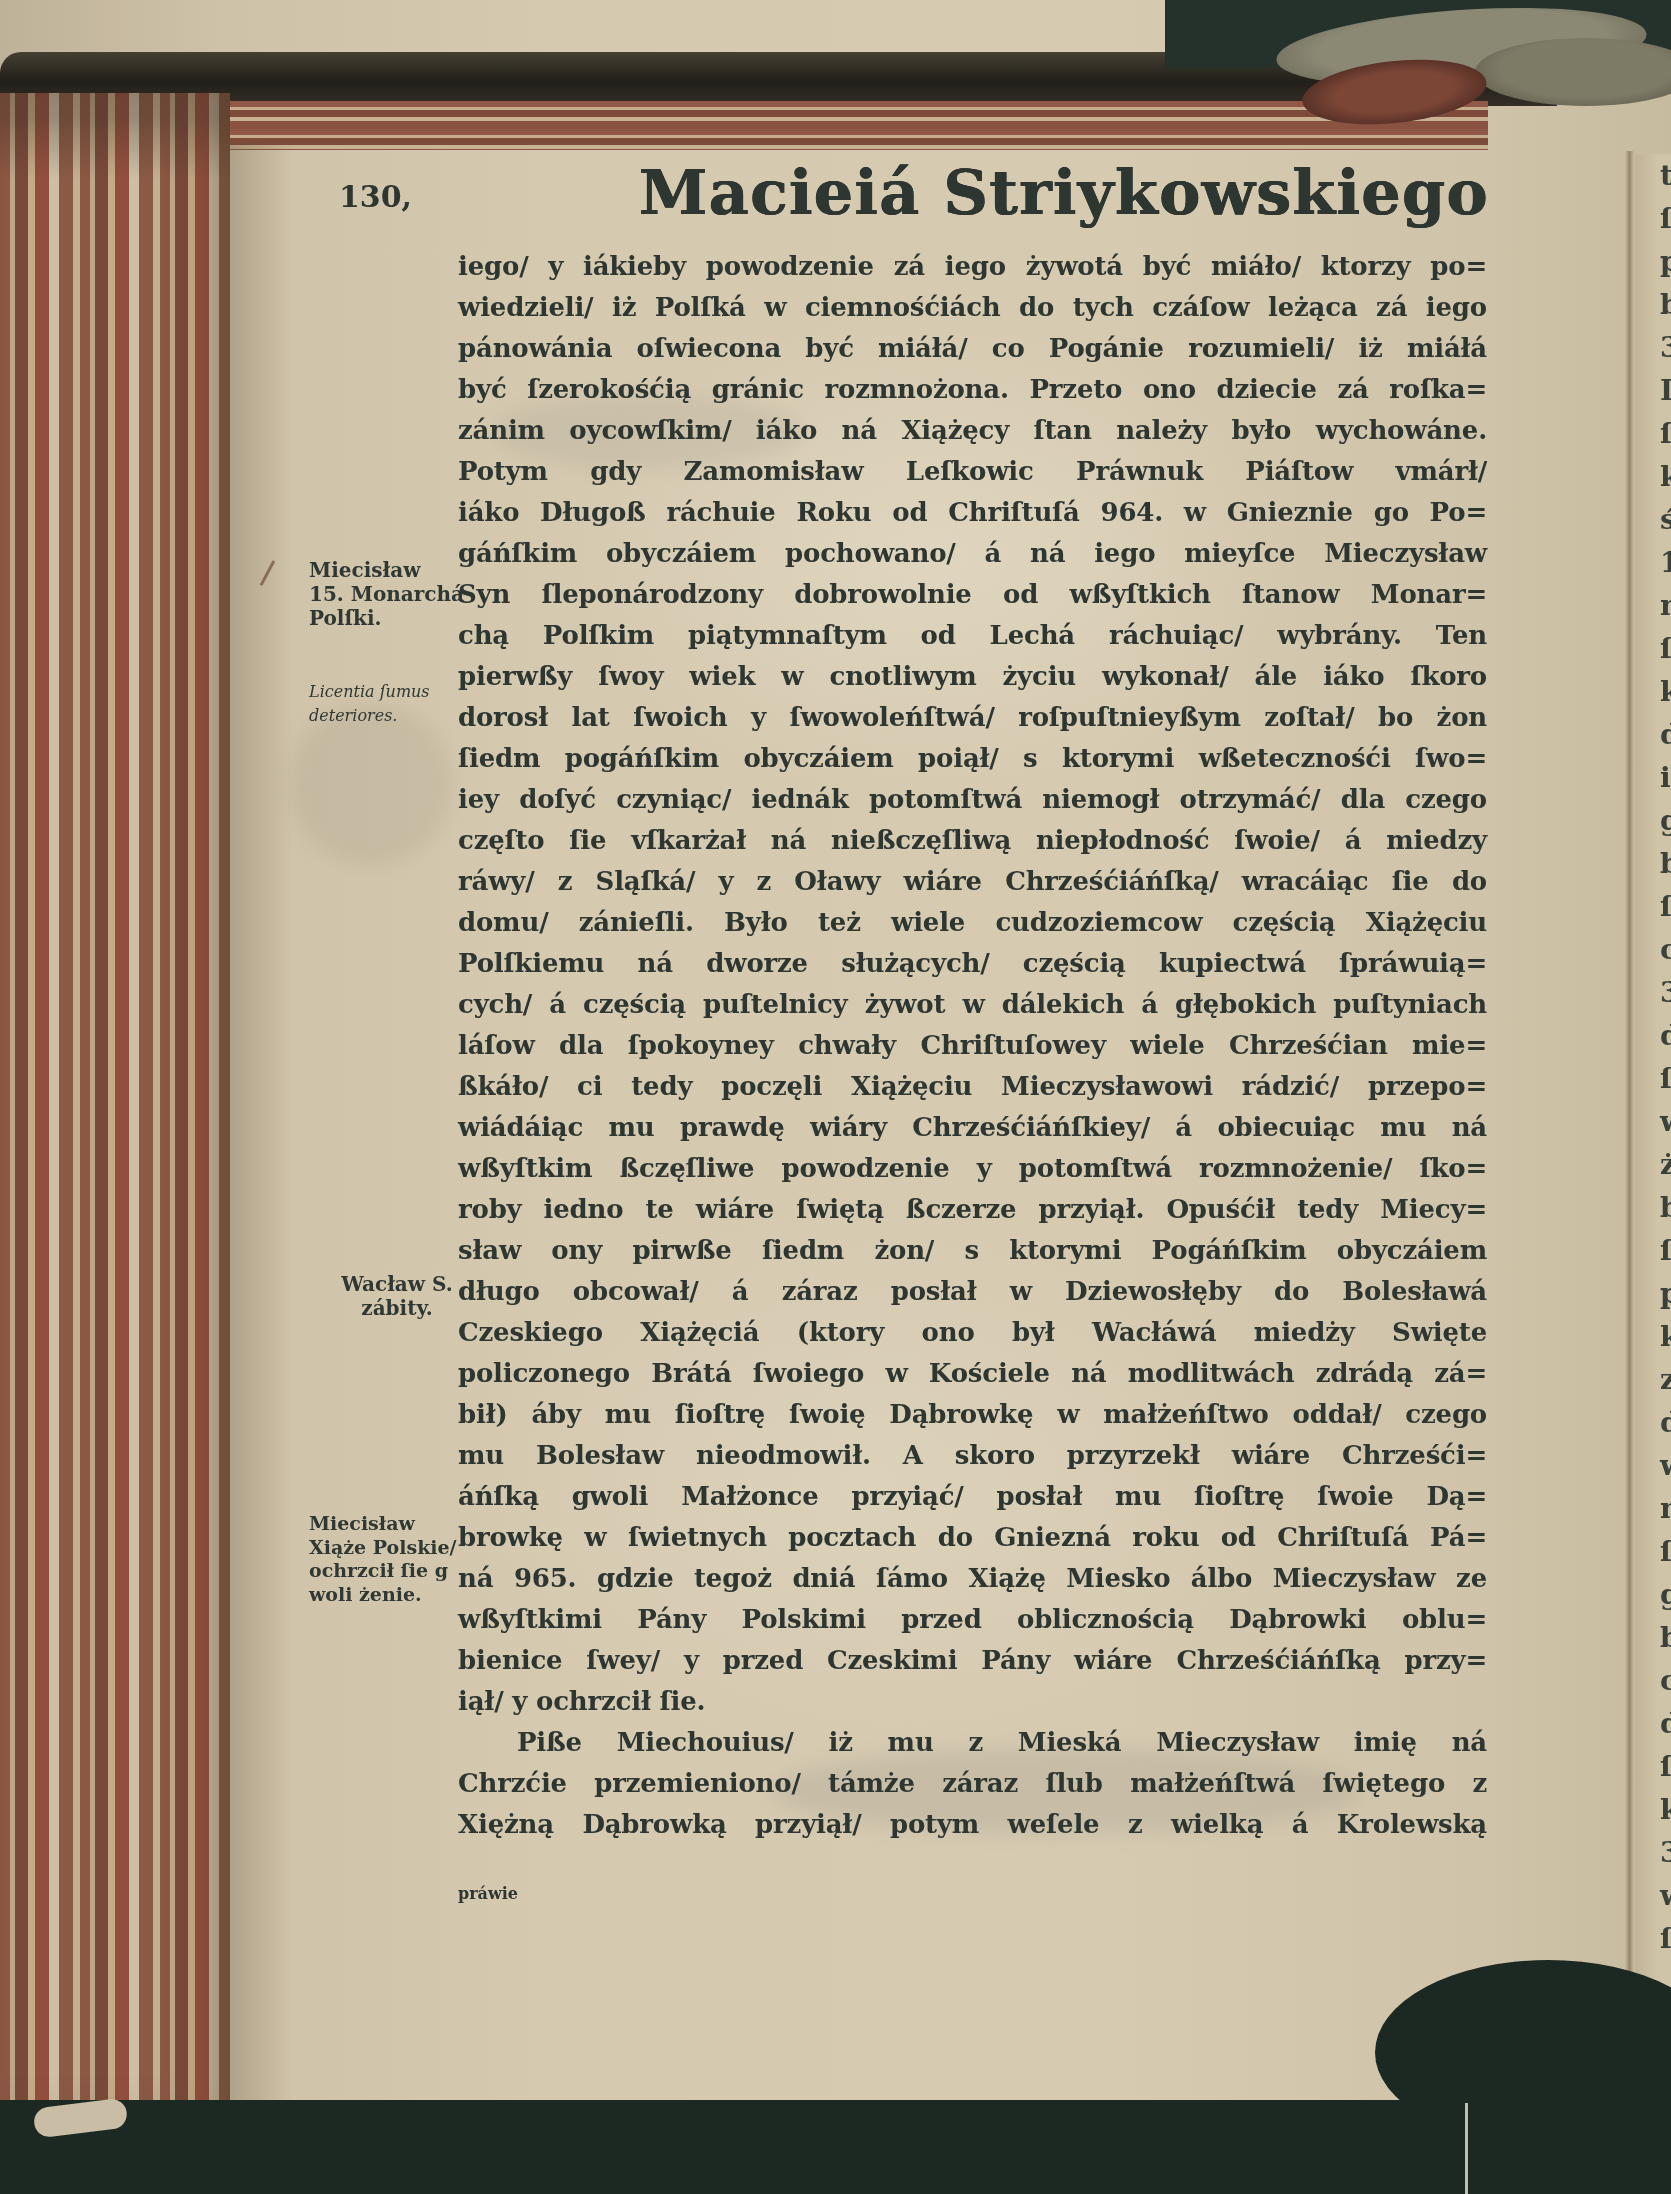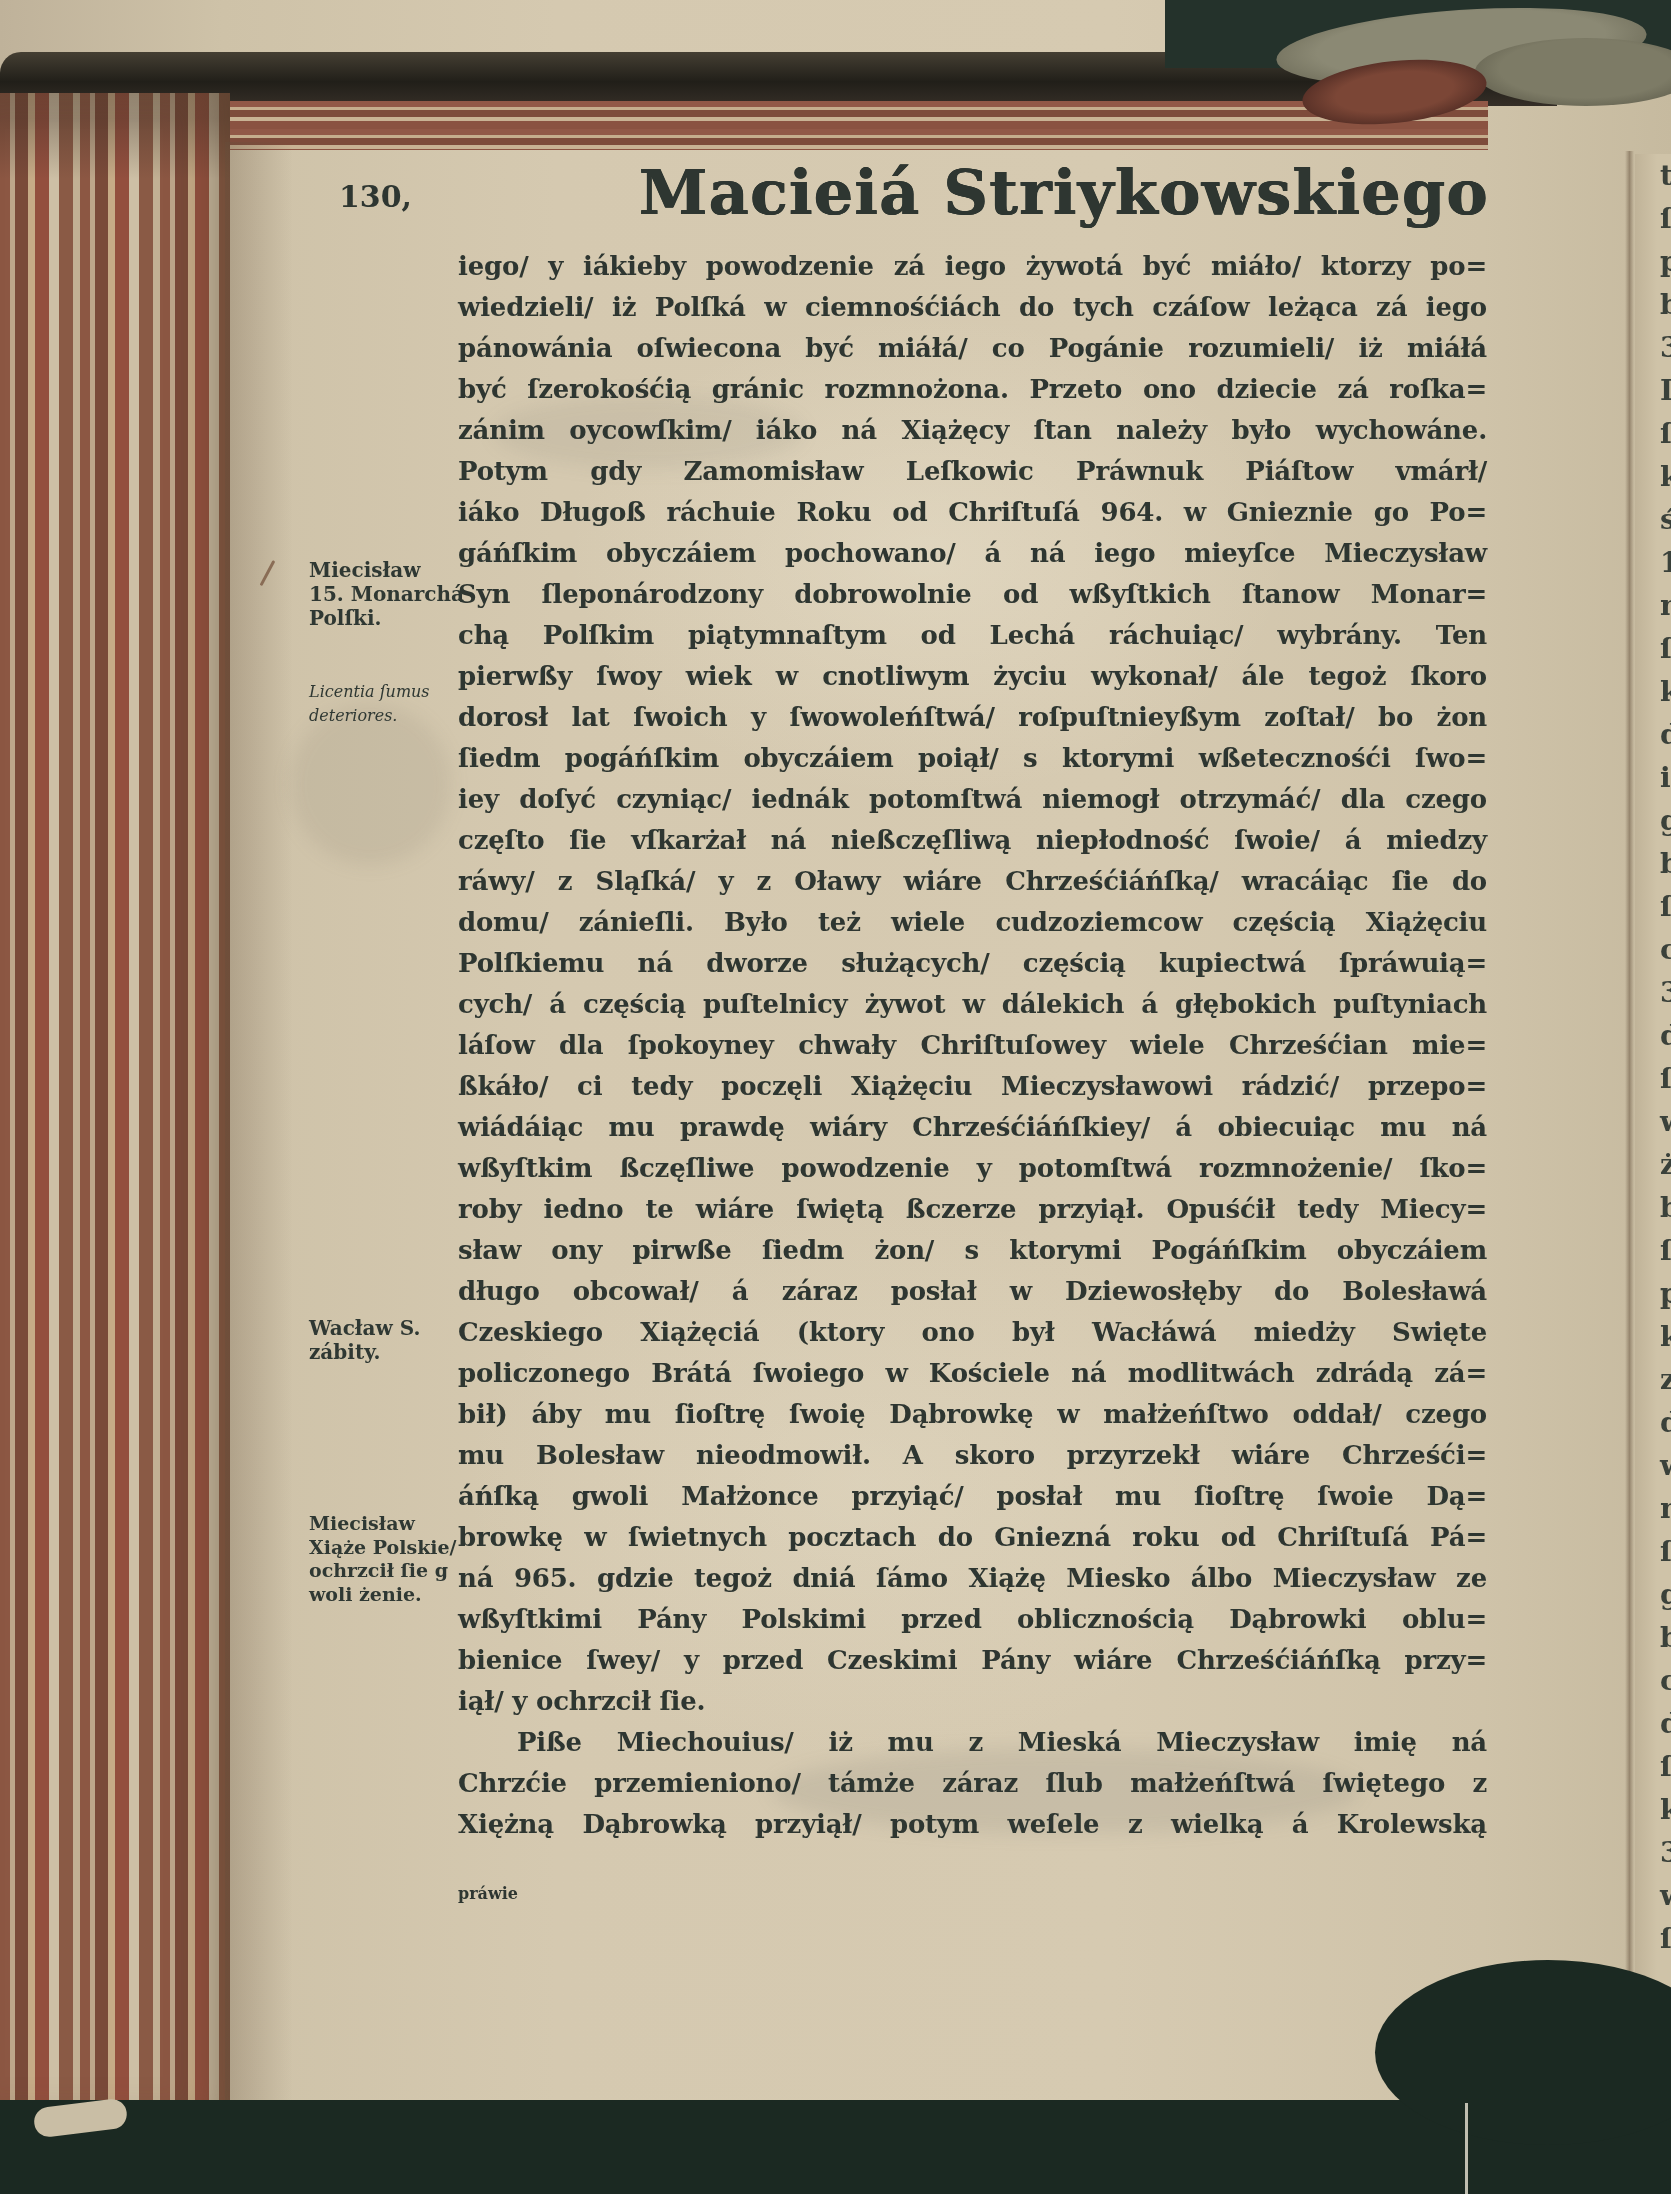--- a/index.html
+++ b/index.html
@@ -125,21 +125,21 @@
   }
   .note {
     position:absolute; left:285px; width:176px;
     white-space:pre-line; color:#30383 4;margin-left:24px;
   }
   .note { color:#2f3833; }
   .note.blackletter { font-weight:bold; font-size:20px; line-height:24px; }
   .note.italic { font-style:italic; font-weight:normal; font-size:16px; line-height:23.5px; }
   .note.n1 { top:558px; }
   .note.n2 { top:680px; }
-  .note.n3 { top:1316px; }
+  .note.n3 { top:1272px;text-align:center; }
   .note.n4 { top:1512px; font-size:19px; line-height:23.5px; }
 </style>
 </head>
 <body>
 
 <div id="canvas">
 
   <div class="page-paper"></div>
   <div class="top-dark-band"></div>
   <div class="top-stripes"></div>
@@ -224,21 +224,21 @@
       <div class="line">iego/ y iákieby powodzenie zá iego żywotá być miáło/ ktorzy po=</div>
       <div class="line">wiedzieli/ iż Polſká w ciemnośćiách do tych czáſow leżąca zá iego</div>
       <div class="line">pánowánia oſwiecona być miáłá/ co Pogánie rozumieli/ iż miáłá</div>
       <div class="line">być ſzerokośćią gránic rozmnożona. Przeto ono dziecie zá roſka=</div>
       <div class="line">zánim oycowſkim/ iáko ná Xiążęcy ſtan należy było wychowáne.</div>
       <div class="line">Potym gdy Zamomisław Leſkowic Práwnuk Piáſtow vmárł/</div>
       <div class="line">iáko Długoß ráchuie Roku od Chriſtuſá 964. w Gnieznie go Po=</div>
       <div class="line">gáńſkim obyczáiem pochowano/ á ná iego mieyſce Mieczysław</div>
       <div class="line">Syn ſleponárodzony dobrowolnie od wßyſtkich ſtanow Monar=</div>
       <div class="line">chą Polſkim piątymnaſtym od Lechá ráchuiąc/ wybrány. Ten</div>
-      <div class="line">pierwßy ſwoy wiek w cnotliwym życiu wykonał/ ále tegoż ſkoro</div>
+      <div class="line">pierwßy ſwoy wiek w cnotliwym życiu wykonał/ ále iáko ſkoro</div>
       <div class="line">dorosł lat ſwoich y ſwowoleńſtwá/ roſpuſtnieyßym zoſtał/ bo żon</div>
       <div class="line">ſiedm pogáńſkim obyczáiem poiął/ s ktorymi wßetecznośći ſwo=</div>
       <div class="line">iey doſyć czyniąc/ iednák potomſtwá niemogł otrzymáć/ dla czego</div>
       <div class="line">częſto ſie vſkarżał ná nießczęſliwą niepłodność ſwoie/ á miedzy</div>
       <div class="line">ráwy/ z Sląſká/ y z Oławy wiáre Chrześćiáńſką/ wracáiąc ſie do</div>
       <div class="line">domu/ zánieſli. Było też wiele cudzoziemcow częścią Xiążęciu</div>
       <div class="line">Polſkiemu ná dworze służących/ częścią kupiectwá ſpráwuią=</div>
       <div class="line">cych/ á częścią puſtelnicy żywot w dálekich á głębokich puſtyniach</div>
       <div class="line">láſow dla ſpokoyney chwały Chriſtuſowey wiele Chrześćian mie=</div>
       <div class="line">ßkáło/ ci tedy poczęli Xiążęciu Mieczysławowi rádzić/ przepo=</div>

